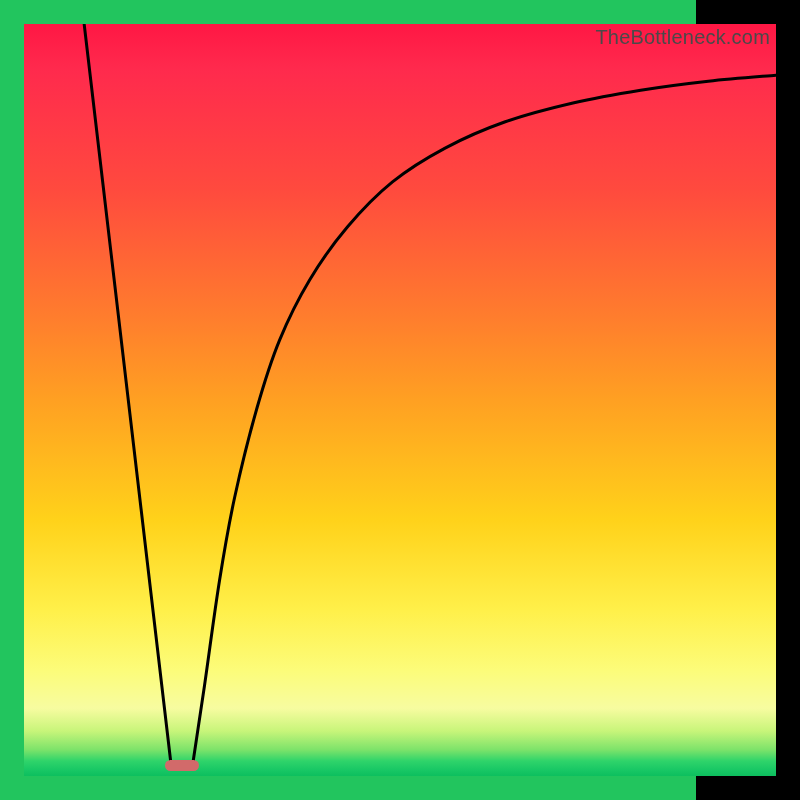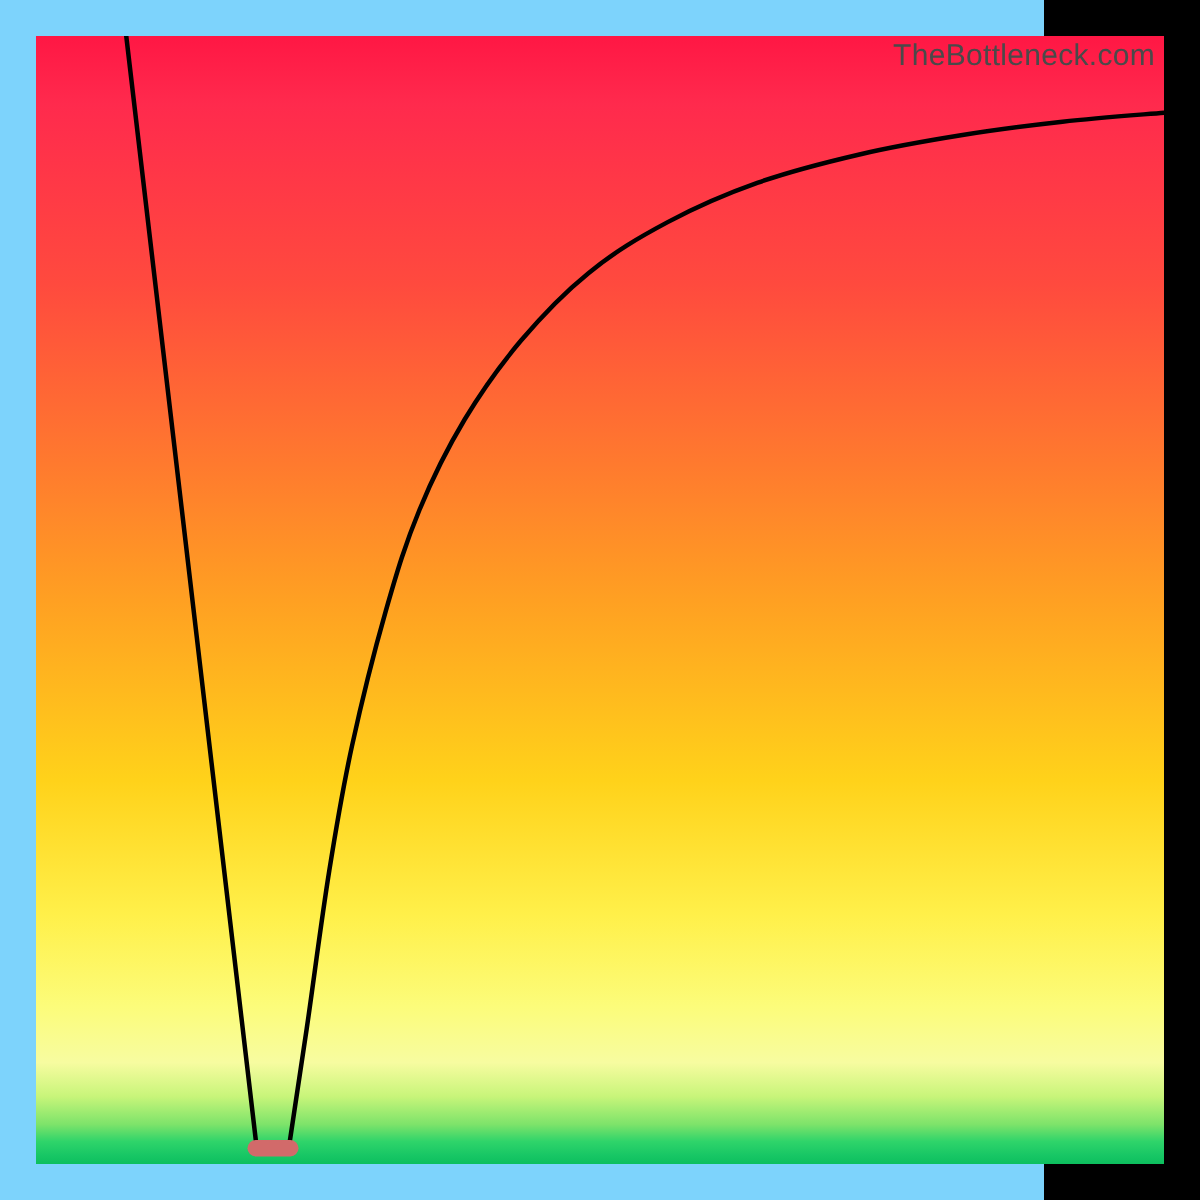--- a/index.html
+++ b/index.html
@@ -8,21 +8,21 @@
     width: 800px;
     height: 800px;
     overflow: hidden;
     background: #000;
     font-family: Arial, Helvetica, sans-serif;
   }
   .outer {
     position: relative;
     width: 696px;
     height: 800px;
-    background: #7dd3fc;
+    background: #22c55e;
   }
   .plot {
     position: absolute;
     left: 24px;
     top: 24px;
     width: 752px;
     height: 752px;
     
     background: linear-gradient(
       to bottom,

